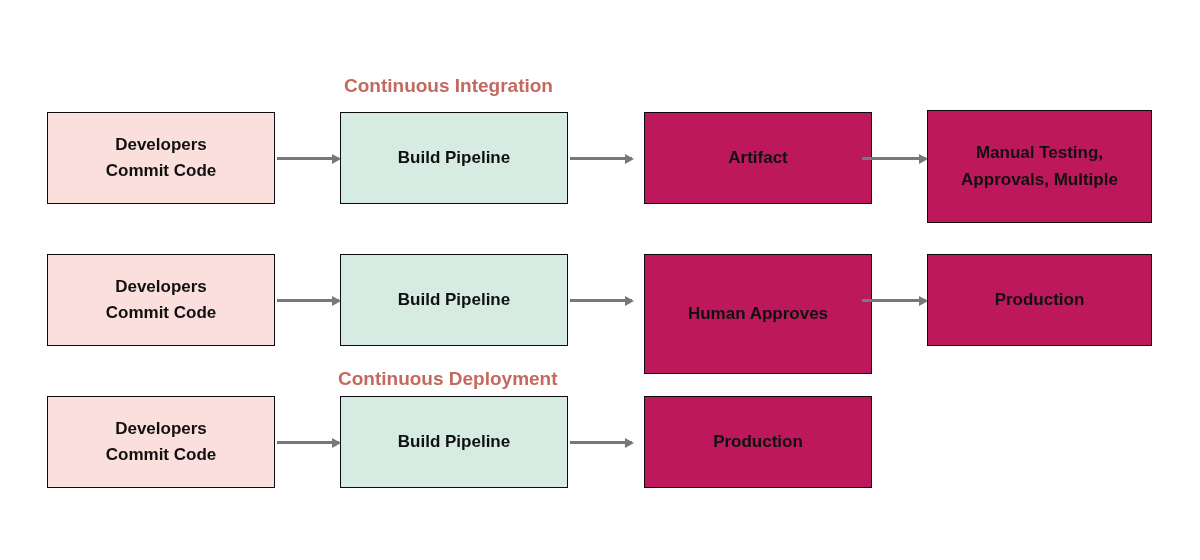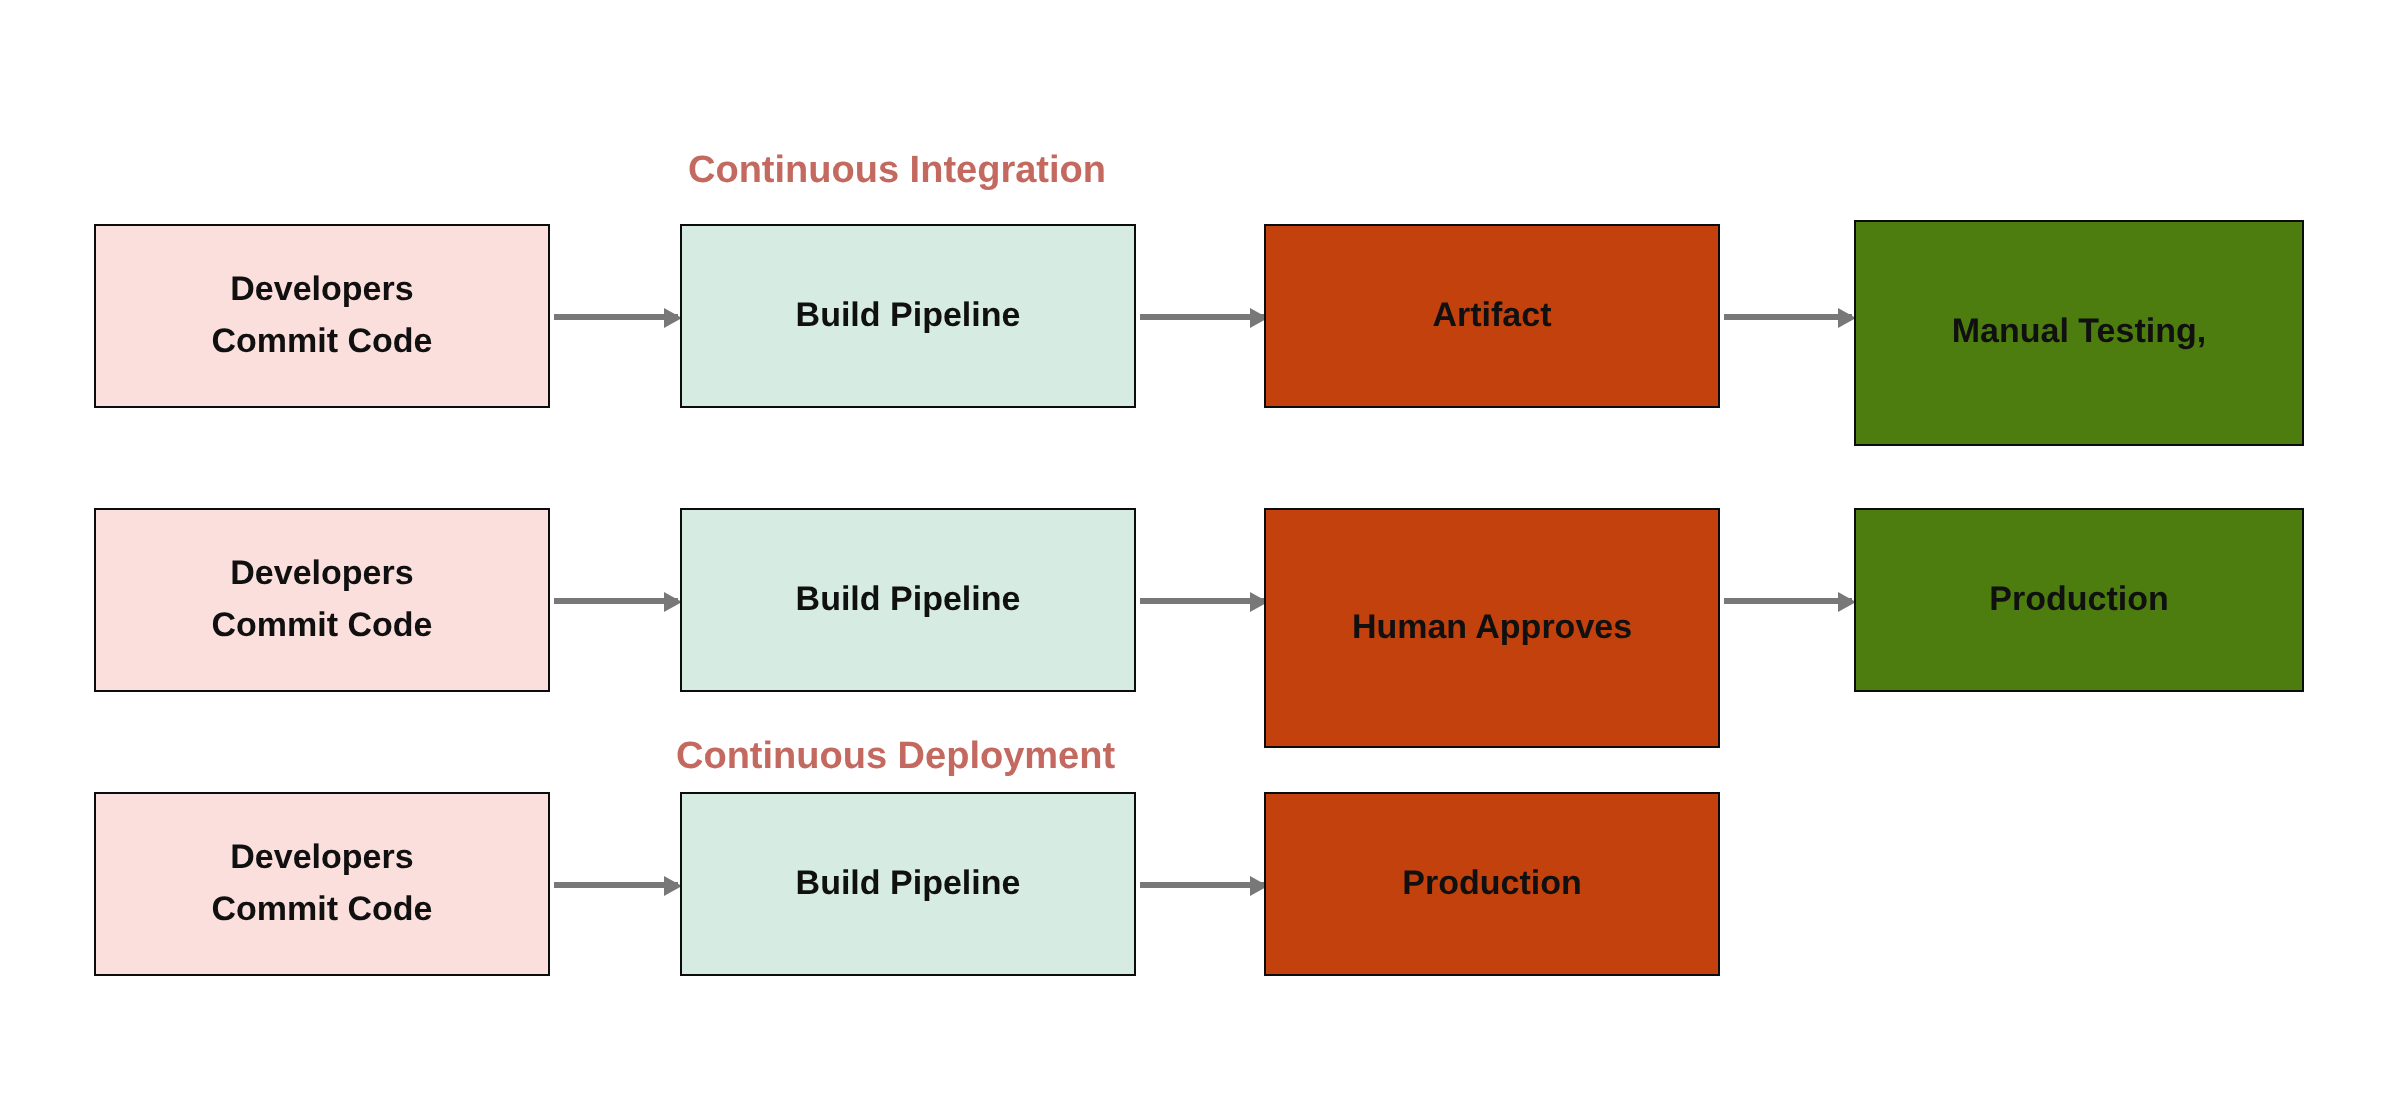--- a/index.html
+++ b/index.html
@@ -40,22 +40,22 @@
     color: #101010;
     line-height: 1.55;
     padding: 2px 8px;
   }
   .node span {
     display: block;
     width: 100%;
   }
   .fill-pink   { background: #fadfdc; text-align: center; }
   .fill-green  { background: #d6ece3; justify-content: flex-end; }
-  .fill-yellow { background: #c2410c; }
-  .fill-blue   { background: #4d7c0f; }
+  .fill-yellow { background: #be185d; margin-left: 12px; }
+  .fill-blue   { background: #be185d; }
 
   .connector {
     position: absolute;
     height: 3px;
     background: #787878;
   }
   .connector::after {
     content: "";
     position: absolute;
     right: -2px;
@@ -96,20 +96,21 @@
     <span>
       <span>Artifact</span>
     </span>
   </div>
 
   <div class="connector" style="left:862px; top:157px; width:64px;"></div>
 
   <div class="node fill-blue" style="left:927px; top:110px; width:225px; height:113px;">
     <span>
       <span>Manual Testing,</span>
+      <span>Approvals, Multiple</span>
     </span>
   </div>
 
 
   <div class="node fill-pink" style="left:47px; top:254px; width:228px; height:92px;">
     <span>
       <span>Developers</span>
       <span>Commit Code</span>
     </span>
   </div>

